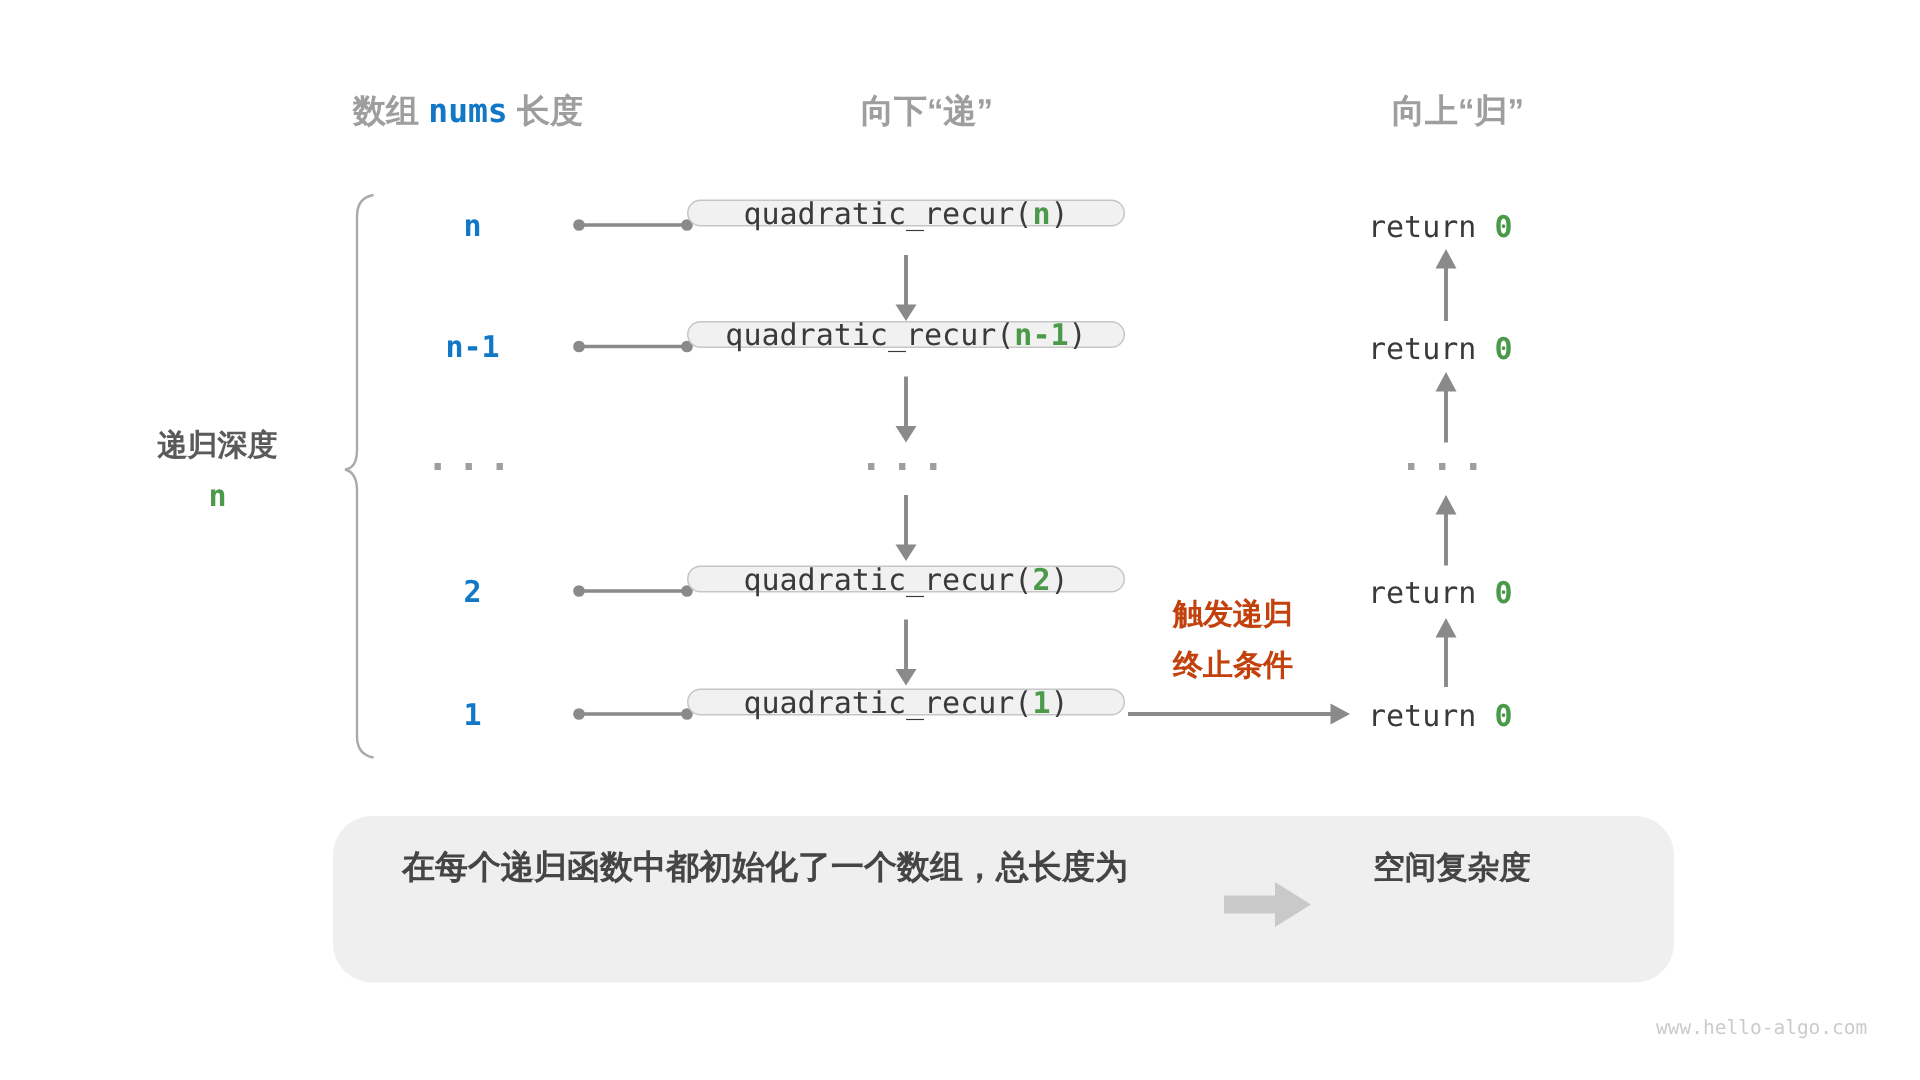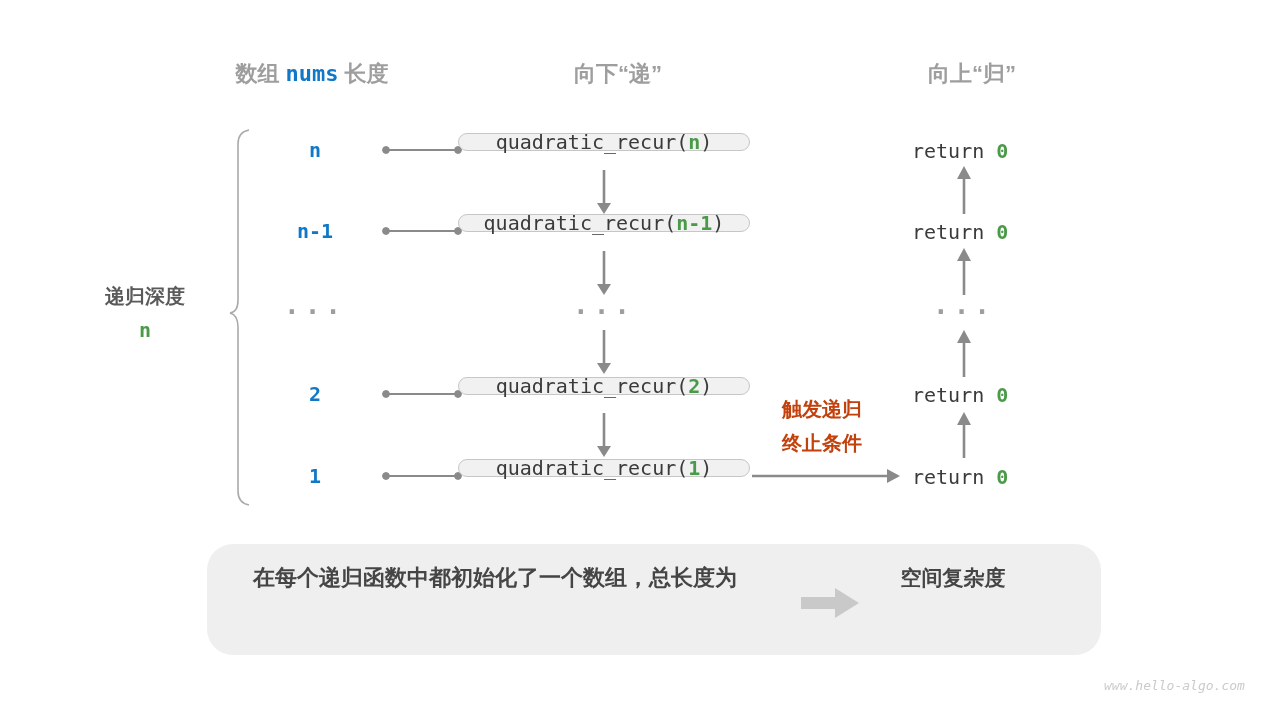--- a/index.html
+++ b/index.html
@@ -26,21 +26,21 @@
   .ret{left:912px;font-size:20px;color:#3a3a3a;white-space:nowrap;
     font-family:"DejaVu Sans Mono","Liberation Mono",monospace;}
   .ret .green{font-weight:bold;}
   .dots{font-size:26px;font-weight:bold;color:#9e9e9e;letter-spacing:5px;
     line-height:10px;font-family:"DejaVu Sans Mono","Liberation Mono",monospace;}
   .depth-t{font-size:20px;font-weight:bold;color:#5a5a5a;white-space:nowrap;}
   .depth-v{font-size:20px;font-weight:bold;color:#4b9a4a;
     font-family:"DejaVu Sans Mono","Liberation Mono",monospace;}
   .trigger{font-size:20px;font-weight:bold;color:#c2410c;white-space:nowrap;}
   .panel{
-    left:207px;top:544px;width:894px;height:111px;background:#efefef;border-radius:26px;
+    left:222px;top:544px;width:894px;height:111px;background:#efefef;border-radius:26px;
   }
   .panel-line1{font-size:22px;font-weight:bold;color:#454545;white-space:nowrap;}
   .formula{font-size:21px;font-weight:bold;white-space:nowrap;
     font-family:"DejaVu Sans Mono","Liberation Mono",monospace;color:#6e6e6e;}
   .formula .op{margin:0 5px;color:#6e6e6e;}
   .cx-title{font-size:21px;font-weight:bold;color:#454545;white-space:nowrap;}
   .cx-value{font-size:22px;font-weight:bold;color:#f4540e;white-space:nowrap;}
   .cx-value sup{font-size:60%;}
   .watermark{font-size:13px;color:#cbcbcb;white-space:nowrap;
     font-family:"DejaVu Sans Mono","Liberation Mono",monospace;}
@@ -179,15 +179,15 @@
 
 
     <svg class="abs" style="left:592px;top:41px;" width="62" height="36" viewBox="0 0 62 36">
       <rect x="2" y="12" width="34" height="12" fill="#c9c9c9"></rect>
       <polygon points="36,3 36,33 60,18" fill="#c9c9c9"></polygon>
     </svg>
 
     <div class="abs cx-title cxy" style="left:746px;top:20px;">空间复杂度</div>
   </div>
 
-  <div class="abs watermark" style="left:1104px;top:678px;font-style:italic;">www.hello-algo.com</div>
+  <div class="abs watermark" style="left:1104px;top:678px;">www.hello-algo.com</div>
 
 </div>
 
 </body></html>

